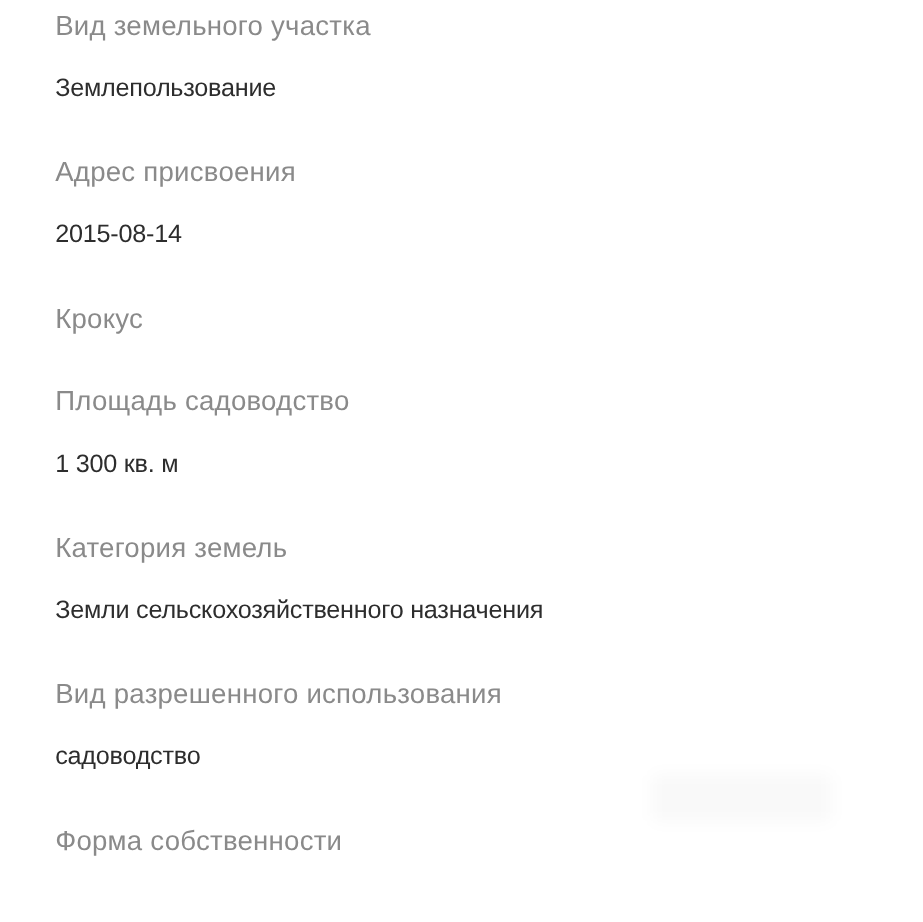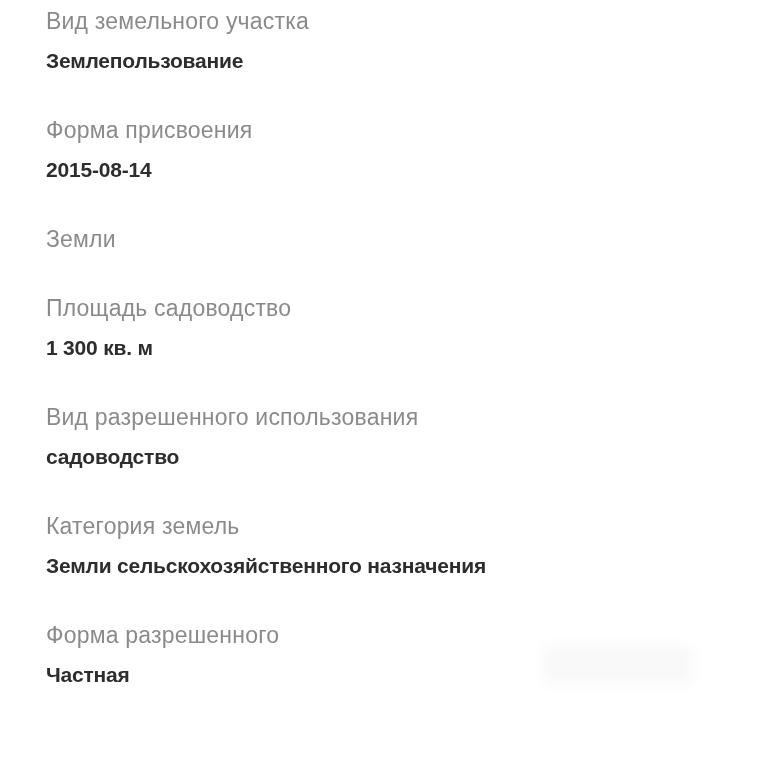--- a/index.html
+++ b/index.html
@@ -26,24 +26,24 @@
     margin-bottom: 39px;
   }
   .field-label {
     font-size: 23px;
     line-height: 30px;
     font-weight: 400;
     color: var(--label);
     letter-spacing: 0.2px;
   }
   .field-value {
-    margin-top: 10px;
+    margin-top: 23px;
     font-size: 21px;
     line-height: 30px;
-    font-weight: 700;
+    font-weight: 400;
     color: var(--value);
     letter-spacing: -0.2px;
     max-width: 700px;
   }
   .watermark {
     position: absolute;
     left: 543px;
     top: 645px;
     width: 150px;
     height: 40px;
@@ -57,42 +57,41 @@
 <body>
 
 <div class="card">
   <div>
   <div class="field">
     <div class="field-label">Вид земельного участка</div>
     <div class="field-value">Землепользование</div>
   </div>
 
   <div class="field">
-    <div class="field-label">Форма присвоения</div>
+    <div class="field-label">Адрес присвоения</div>
     <div class="field-value">2015-08-14</div>
   </div>
 
   <div class="field">
-    <div class="field-label">Земли</div>
+    <div class="field-label">Крокус</div>
   </div>
 
   <div class="field">
     <div class="field-label">Площадь садоводство</div>
     <div class="field-value">1 300 кв. м</div>
   </div>
 
   <div class="field">
+    <div class="field-label">Категория земель</div>
+    <div class="field-value">Земли сельскохозяйственного назначения</div>
+  </div>
+
+  <div class="field">
     <div class="field-label">Вид разрешенного использования</div>
     <div class="field-value">садоводство</div>
   </div>
 
   <div class="field">
-    <div class="field-label">Категория земель</div>
-    <div class="field-value">Земли сельскохозяйственного назначения</div>
-  </div>
-
-  <div class="field">
-    <div class="field-label">Форма разрешенного</div>
-    <div class="field-value">Частная</div>
+    <div class="field-label">Форма собственности</div>
   </div>
 </div>
   <div class="watermark"></div>
 </div>
 
 </body></html>

